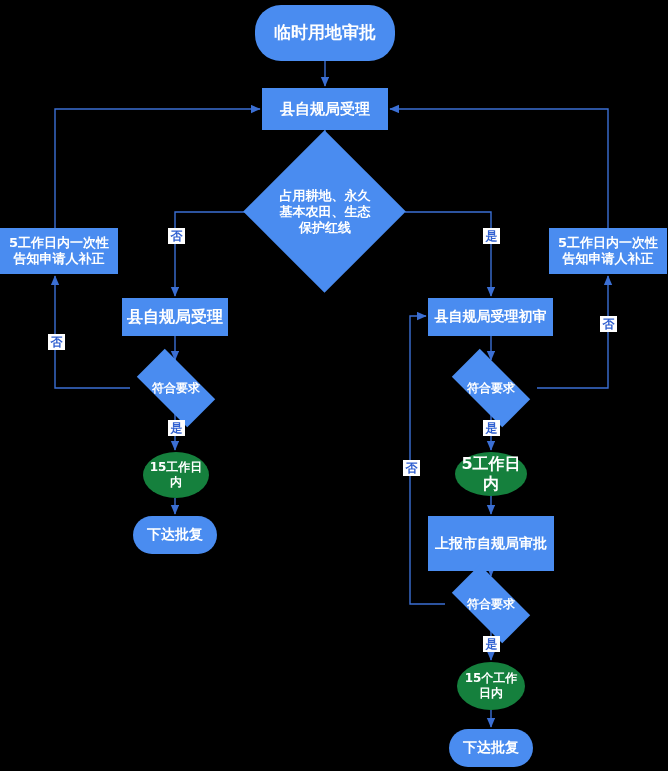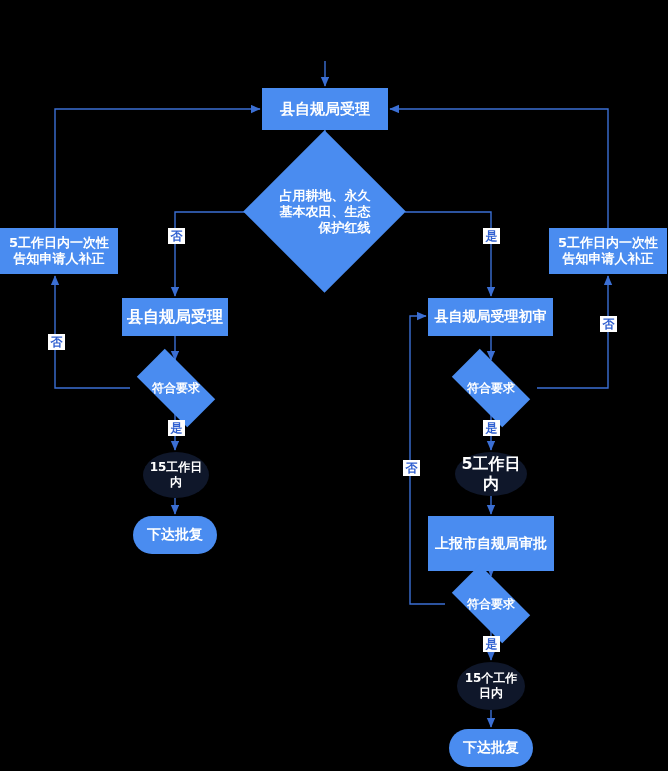--- a/index.html
+++ b/index.html
@@ -39,26 +39,25 @@
     padding: 0 4px;
   }
   .shape-rect {
     background: #4a8cf0;
   }
   .shape-round {
     background: #4a8cf0;
     border-radius: 26px;
   }
   .shape-ellipse {
-    background: #0f172a;
+    background: #15803d;
     border-radius: 50%;
   }
   .shape-diamond {
     background: transparent;
-    text-align: right;
   }
   .shape-diamond .dia-bg {
     position: absolute;
     left: 0; top: 0;
     width: 100%;
     height: 100%;
     background: #4a8cf0;
     transform: rotate(45deg);
   }
   .shape-diamond .txt {
@@ -122,20 +121,23 @@
       <path d="M491,554 L491,576"></path>
 
       <path d="M491,630 L491,660"></path>
 
       <path d="M445,604 L410,604 L410,316 L426,316"></path>
 
       <path d="M491,710 L491,727"></path>
     </g>
   </svg>
 
+  <div class="node shape-round" style="left:255px;top:5px;width:140px;height:56px;font-size:17px;">
+    <span class="txt">临时用地审批</span>
+  </div>
 
   <div class="node shape-rect" style="left:262px;top:88px;width:126px;height:42px;font-size:15px;">
     <span class="txt">县自规局受理</span>
   </div>
 
   <div class="node shape-diamond" style="left:245px;top:152px;width:160px;height:120px;font-size:13px;">
     <div class="dia-bg" style="width:115px;height:115px;left:22px;top:2px;"></div>
     <span class="txt">占用耕地、永久
 基本农田、生态
 保护红线</span>

